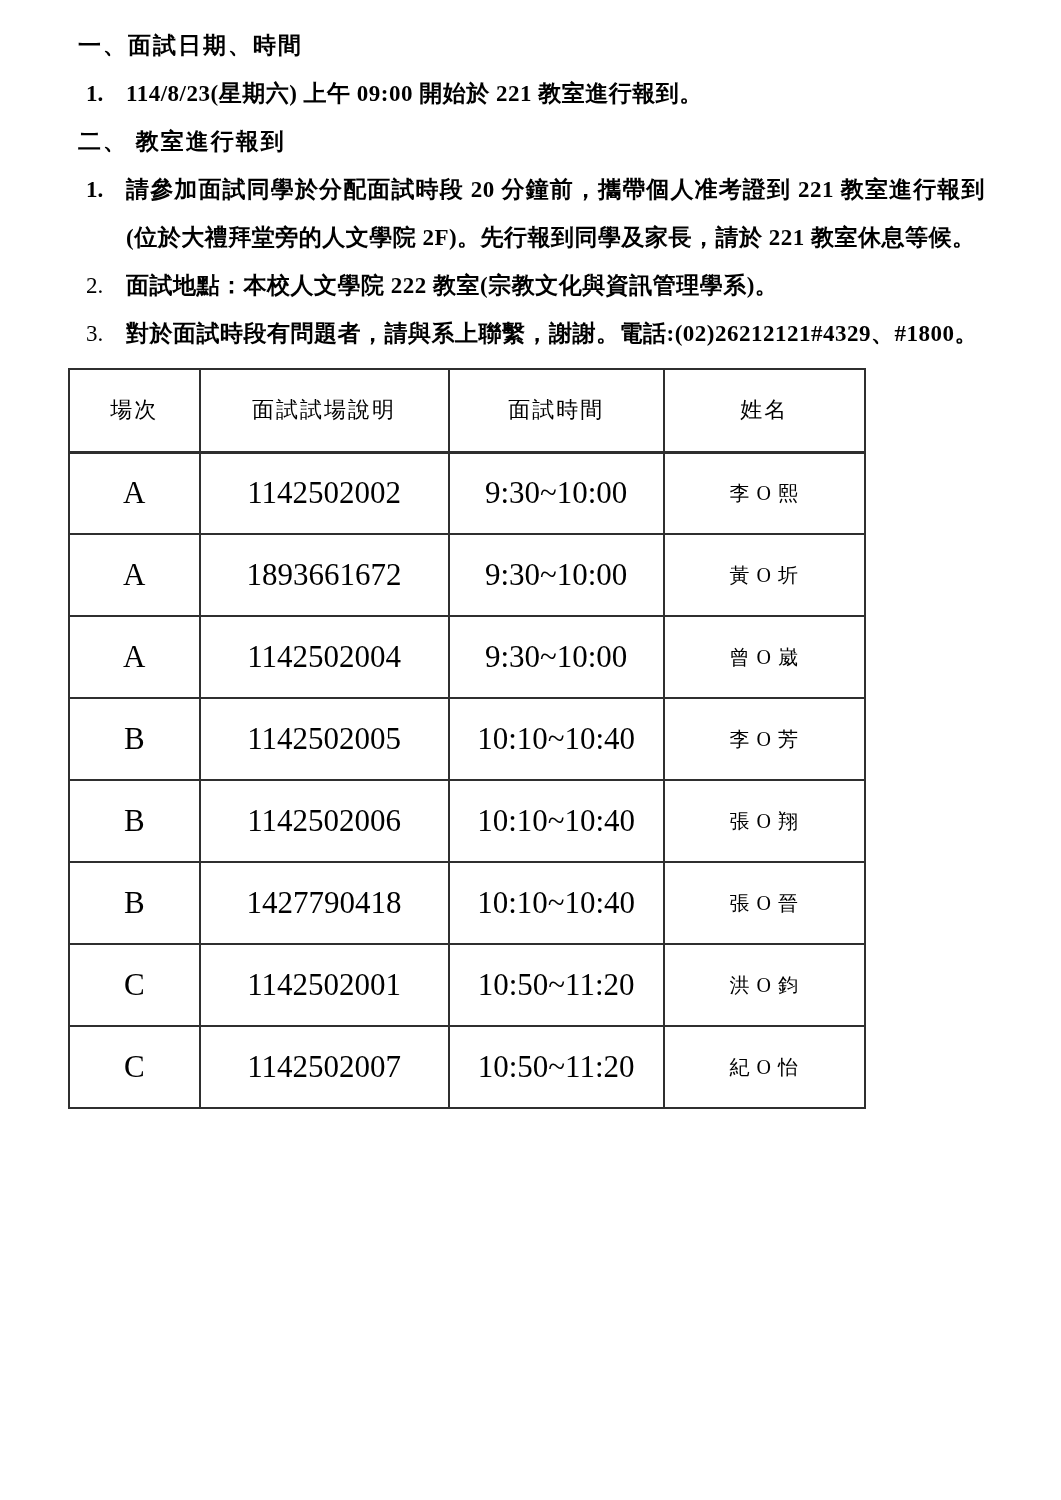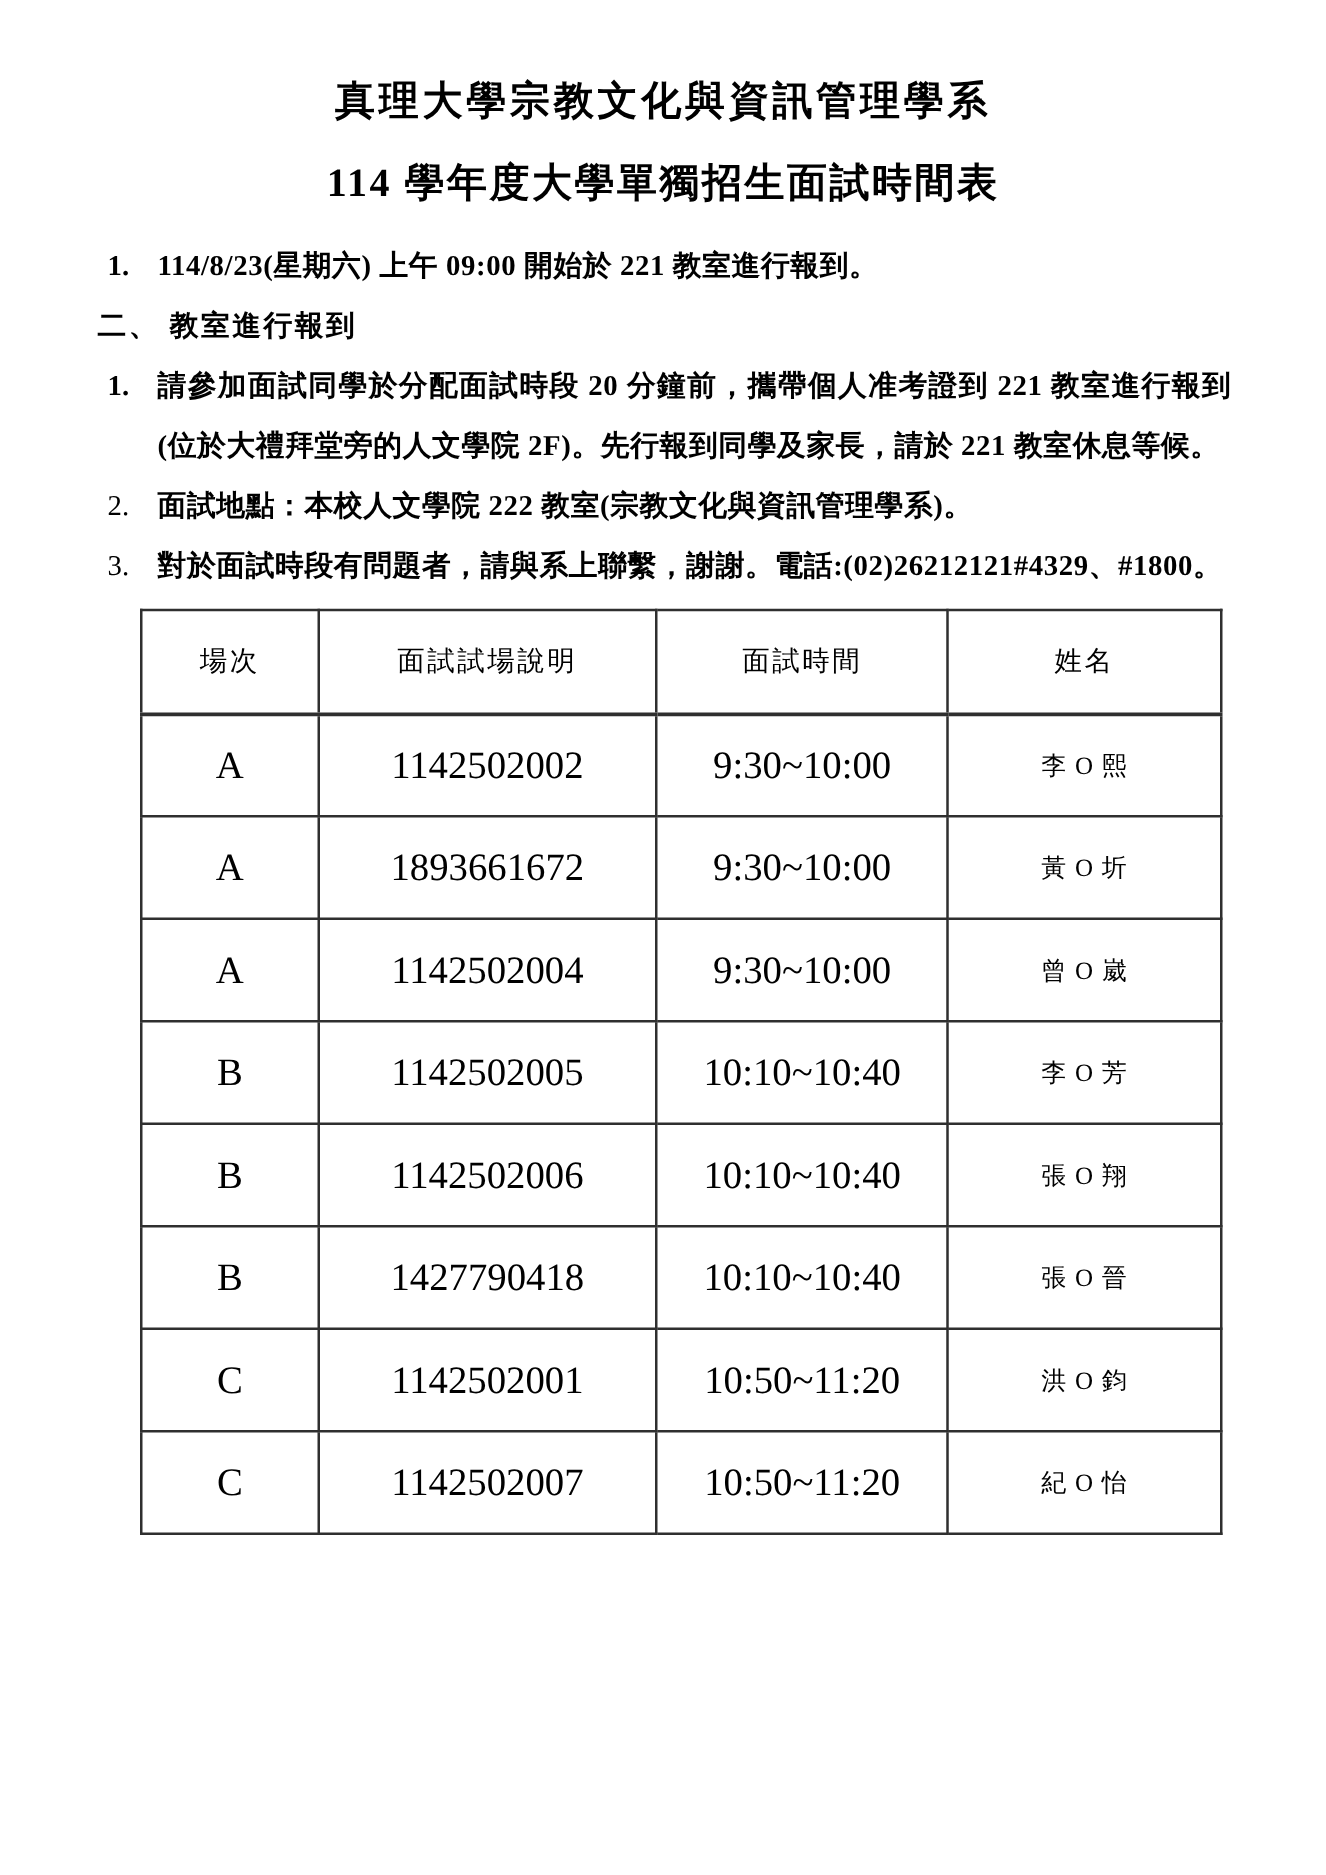--- a/index.html
+++ b/index.html
@@ -52,22 +52,22 @@
     font-weight: normal;
   }
   .list-item .txt {
     flex: 1;
     text-align: justify;
     letter-spacing: 0.5px;
     margin-left: 12px;
   }
   table.schedule {
     margin-top: 10px;
-    margin-left: 112px;
-    width: 866px;
+    margin-left: 68px;
+    width: 798px;
     border-collapse: collapse;
     table-layout: fixed;
   }
   table.schedule, table.schedule th, table.schedule td {
     border: 2px solid #2f2f2f;
   }
   table.schedule th, table.schedule td {
     text-align: center;
     vertical-align: middle;
     font-weight: normal;
@@ -86,27 +86,24 @@
   table.schedule tbody td.col3 {
     font-size: 20px;
     letter-spacing: 1px;
   }
 </style>
 </head>
 <body>
 
 <div class="page">
 
-  <div class="titles">
-    <div class="title">真理大學宗教文化與資訊管理學系</div>
-    <div class="title title2">114 學年度大學單獨招生面試時間表</div>
-  </div>
 
   <div class="content">
 
+    <div class="section-heading">一、面試日期、時間</div>
 
     <div class="list-item">
       <span class="num">1.</span>
       <span class="txt">114/8/23(星期六) 上午 09:00 開始於 221 教室進行報到。</span>
     </div>
 
     <div class="section-heading">二、 教室進行報到</div>
 
     <div class="list-item">
       <span class="num">1.</span>

